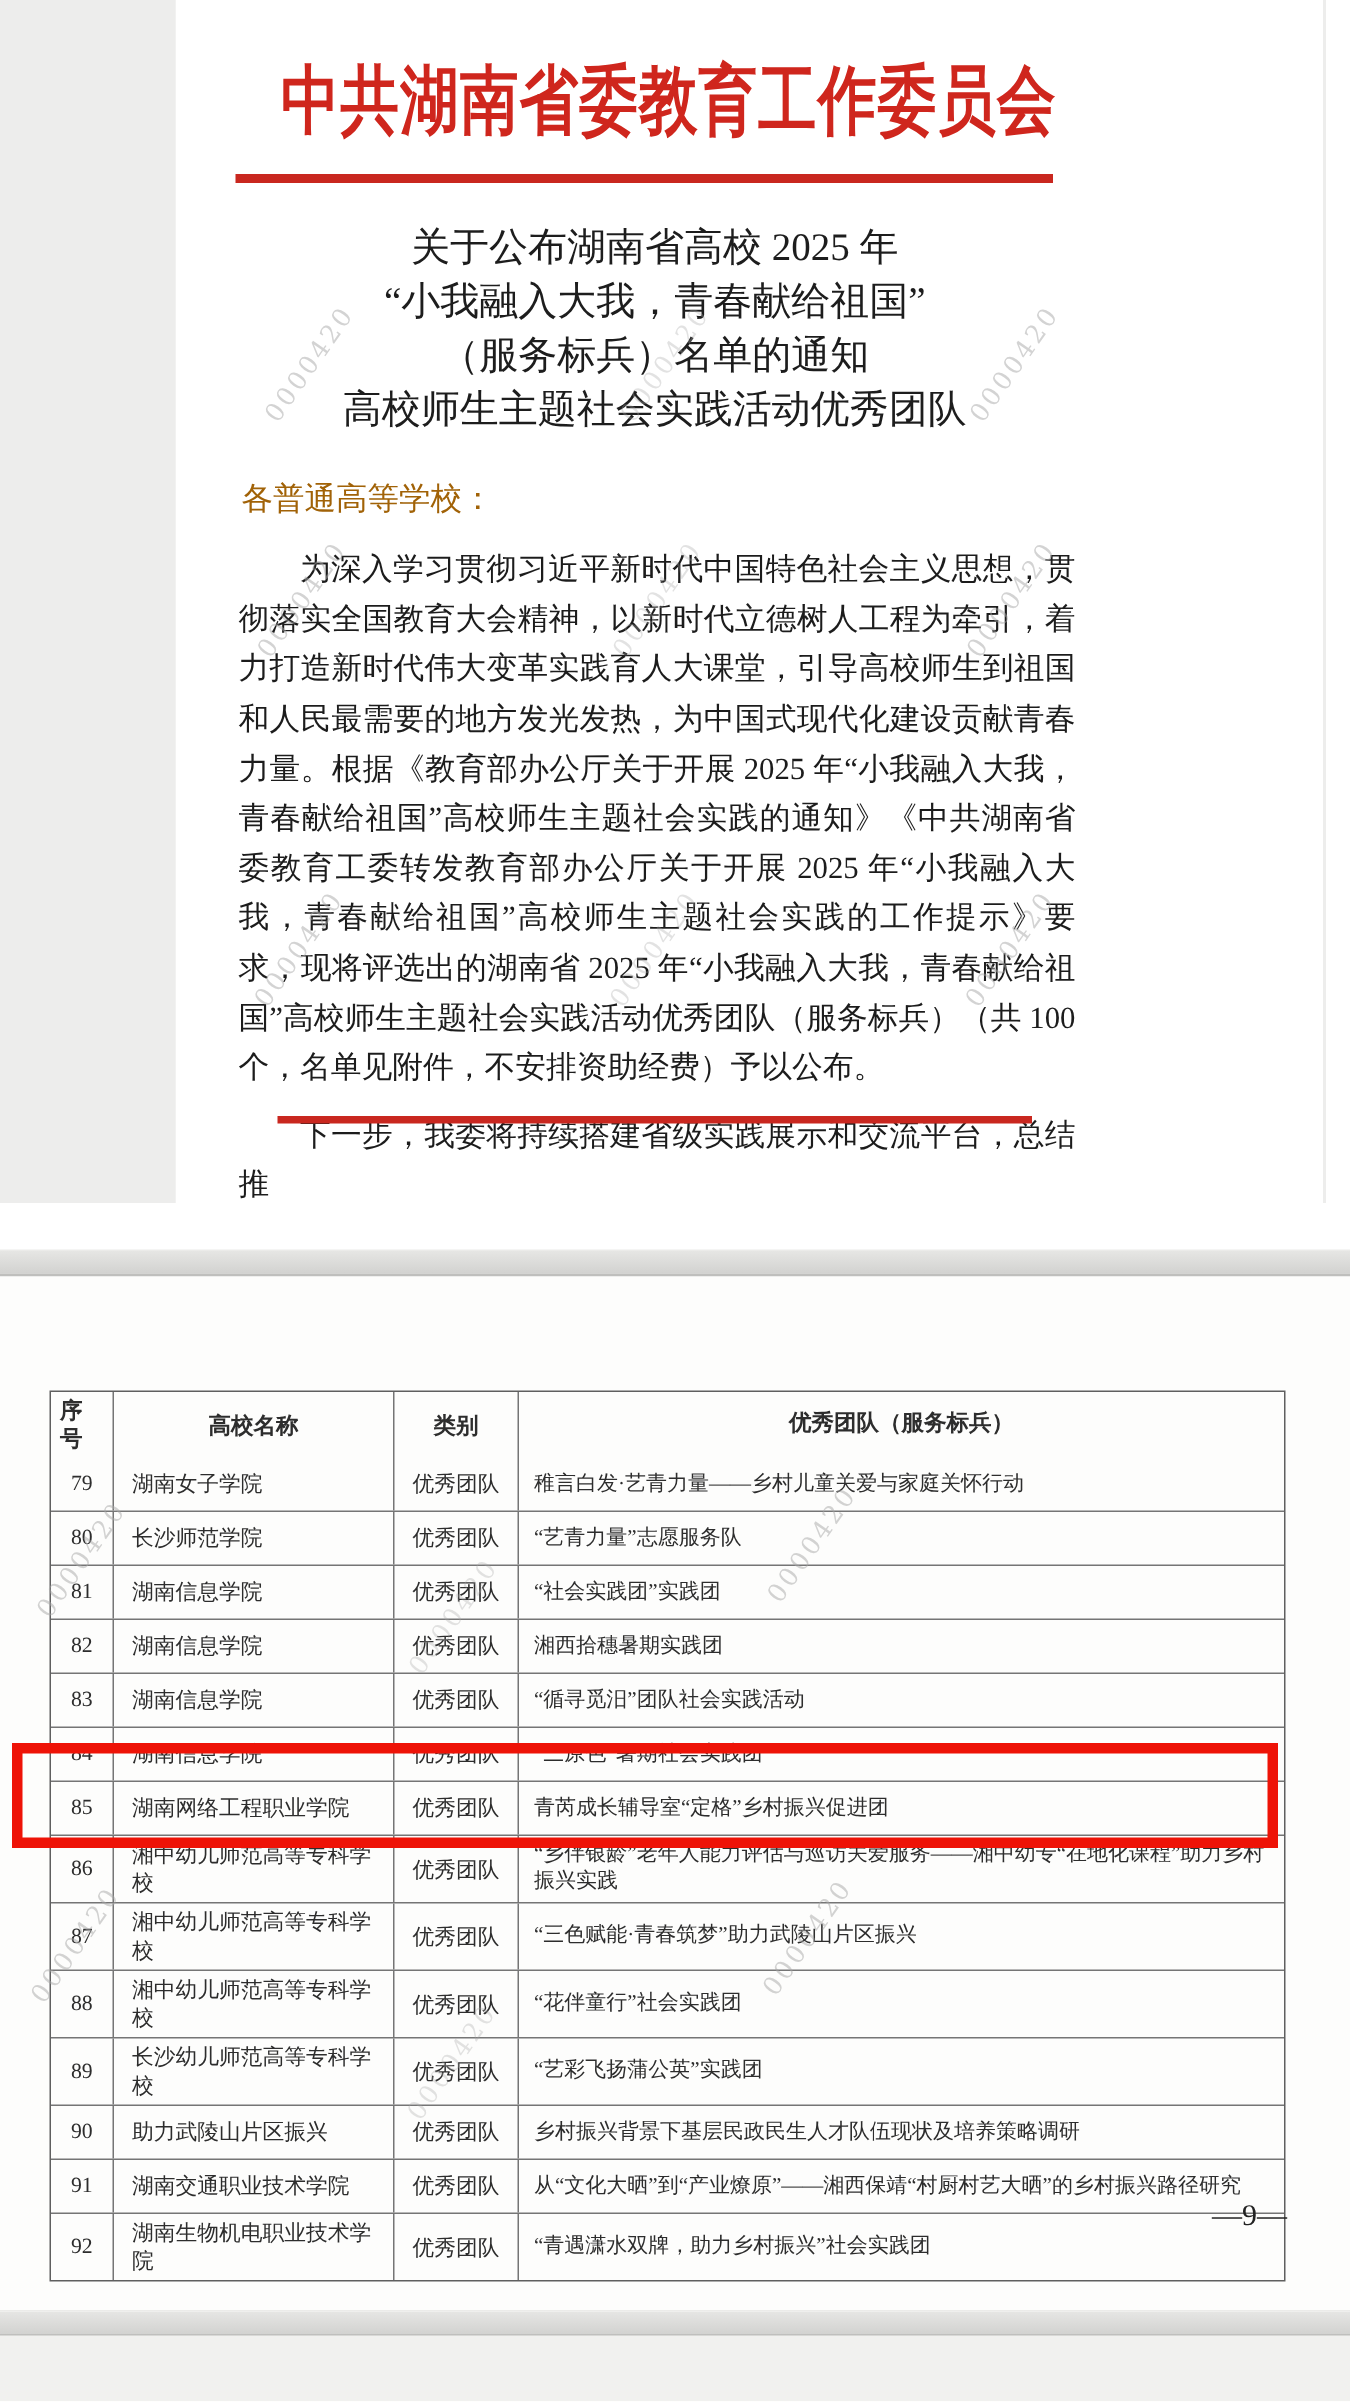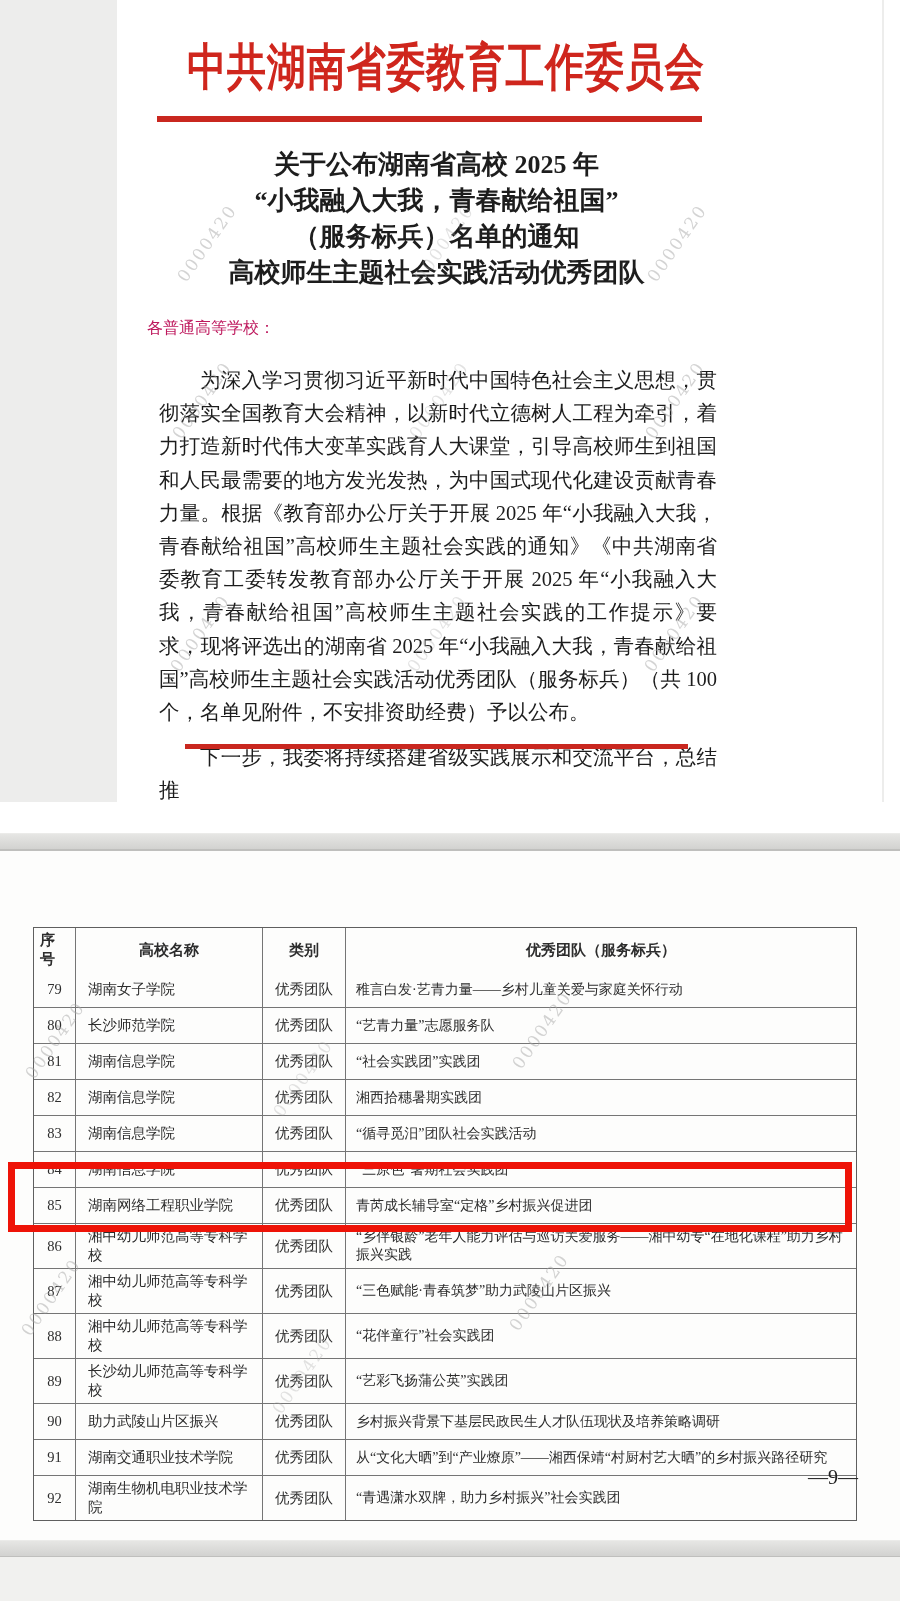--- a/index.html
+++ b/index.html
@@ -11,22 +11,22 @@
   .margin-right{left:756px;width:128px;border-left:1px solid #d6d6d4;}
   .white-sliver{position:absolute;top:0;left:884px;width:16px;height:802px;background:#ffffff;}
   .scroll-thumb{position:absolute;left:871px;top:2px;width:9px;height:310px;background:#9c9c9c;border-radius:5px;}
   .page1{position:absolute;left:117px;top:0;width:765px;height:802px;background:#ffffff;}
   .letterhead{position:absolute;left:0;top:34px;width:639px;text-align:center;
       font-size:50px;font-weight:bold;white-space:nowrap;letter-spacing:1px;
       transform:scaleX(.78);transform-origin:50% 50%;}
   .red-rule-top{position:absolute;left:40px;top:116px;width:545px;height:6px;}
   .red-rule-bottom{position:absolute;left:68px;top:744px;width:503px;height:5px;}
   .doc-title{position:absolute;left:0;top:147px;width:639px;text-align:center;
-      font-size:26px;font-weight:bold;line-height:36px;color:#1d1d1d;}
-  .salutation{position:absolute;left:30px;top:318px;font-size:16px;color:#be185d;}
+      font-size:26px;font-weight:normal;line-height:36px;color:#1d1d1d;}
+  .salutation{position:absolute;left:44px;top:318px;font-size:21px;color:#a16207;}
   .body-text{position:absolute;left:30px;top:352px;width:582px;font-size:20.5px;
       line-height:33.2px;color:#1c1c1c;text-align:justify;}
   .body-text p{margin:12px;text-indent:2em;}
   
   .band{position:absolute;left:0;width:900px;background:linear-gradient(180deg,#e6e6e4,#d2d2d0);
         border-top:1px solid #ebebe9;border-bottom:2px solid #bfbfbd;}
   .band1{top:833px;height:15px;}
   .band2{top:1540px;height:15px;}
   .below-band2{position:absolute;left:0;top:1557px;width:900px;height:44px;background:#f1f1ef;}
   
@@ -90,21 +90,21 @@
 
   <div class="band band1"></div>
 
   <div class="page2"></div>
 
   <div class="rtable">
     <div class="trow thead">
       <div class="cell c0">序号</div>
       <div class="cell c1">高校名称</div>
       <div class="cell c2">类别</div>
-      <div class="cell c3" style="justify-content:center;">优秀团队（服务标兵）</div>
+      <div class="cell c3" style="justify-content:center;font-family:Liberation Mono, monospace;">优秀团队（服务标兵）</div>
     </div>
     <div id="tbody">
         <div class="trow">
           <div class="cell c0">79</div>
           <div class="cell c1">湖南女子学院</div>
           <div class="cell c2">优秀团队</div>
           <div class="cell c3">稚言白发·艺青力量——乡村儿童关爱与家庭关怀行动</div>
         </div>
         <div class="trow">
           <div class="cell c0">80</div>

